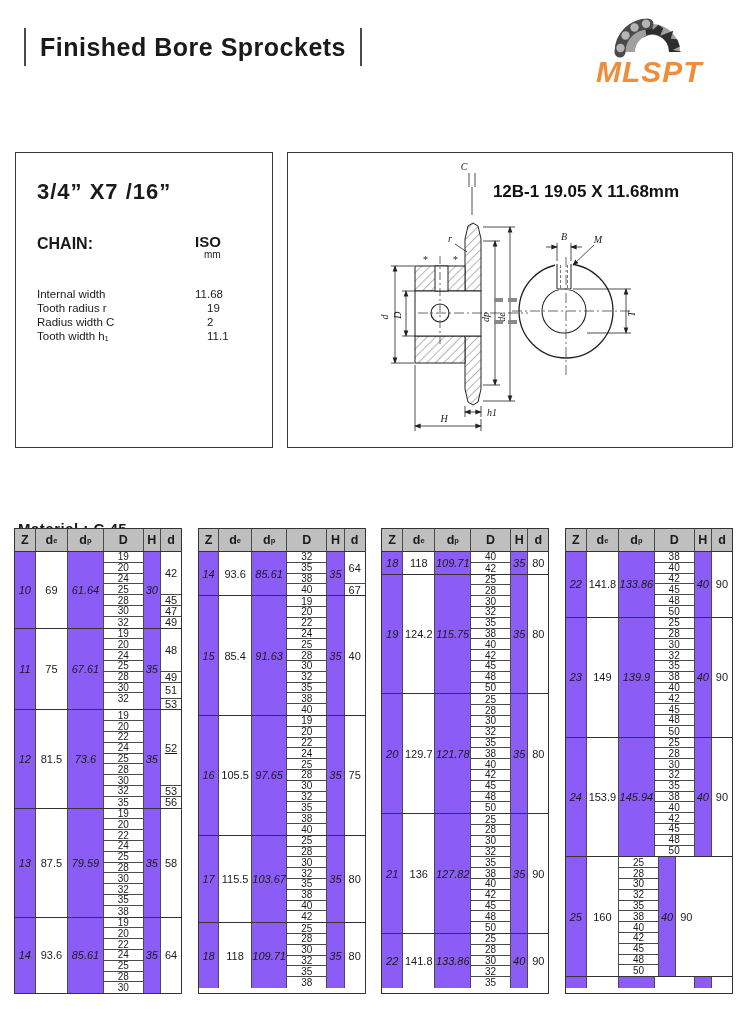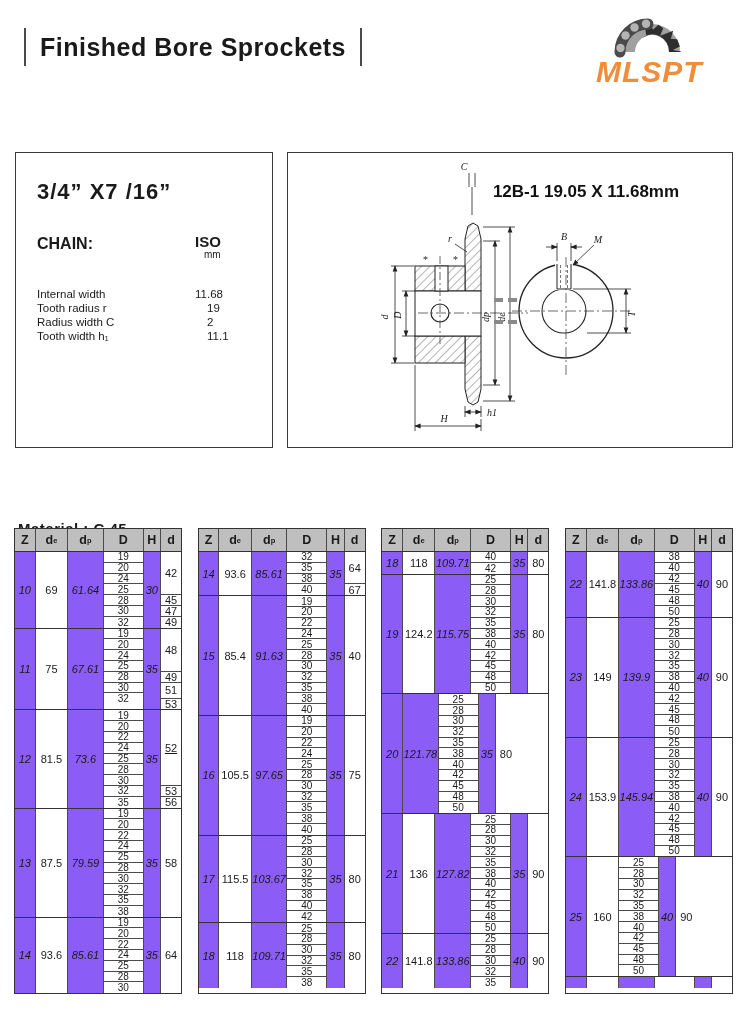--- a/index.html
+++ b/index.html
@@ -527,20 +527,21 @@
             <div class="subrow">48</div>
             <div class="subrow">50</div>
           </div>
           <div class="tcell col-H shade">35</div>
           <div class="tcell col-d dstack">
             <div class="dseg" style="height: 118.8px;">80</div>
           </div>
         </div>
         <div class="trow tgroup">
           <div class="tcell col-z shade">20</div>
+          <div class="tcell col-de">129.7</div>
           <div class="tcell col-dp shade">121.78</div>
           <div class="tcell col-D dstack">
             <div class="subrow">25</div>
             <div class="subrow">28</div>
             <div class="subrow">30</div>
             <div class="subrow">32</div>
             <div class="subrow">35</div>
             <div class="subrow">38</div>
             <div class="subrow">40</div>
             <div class="subrow">42</div>

